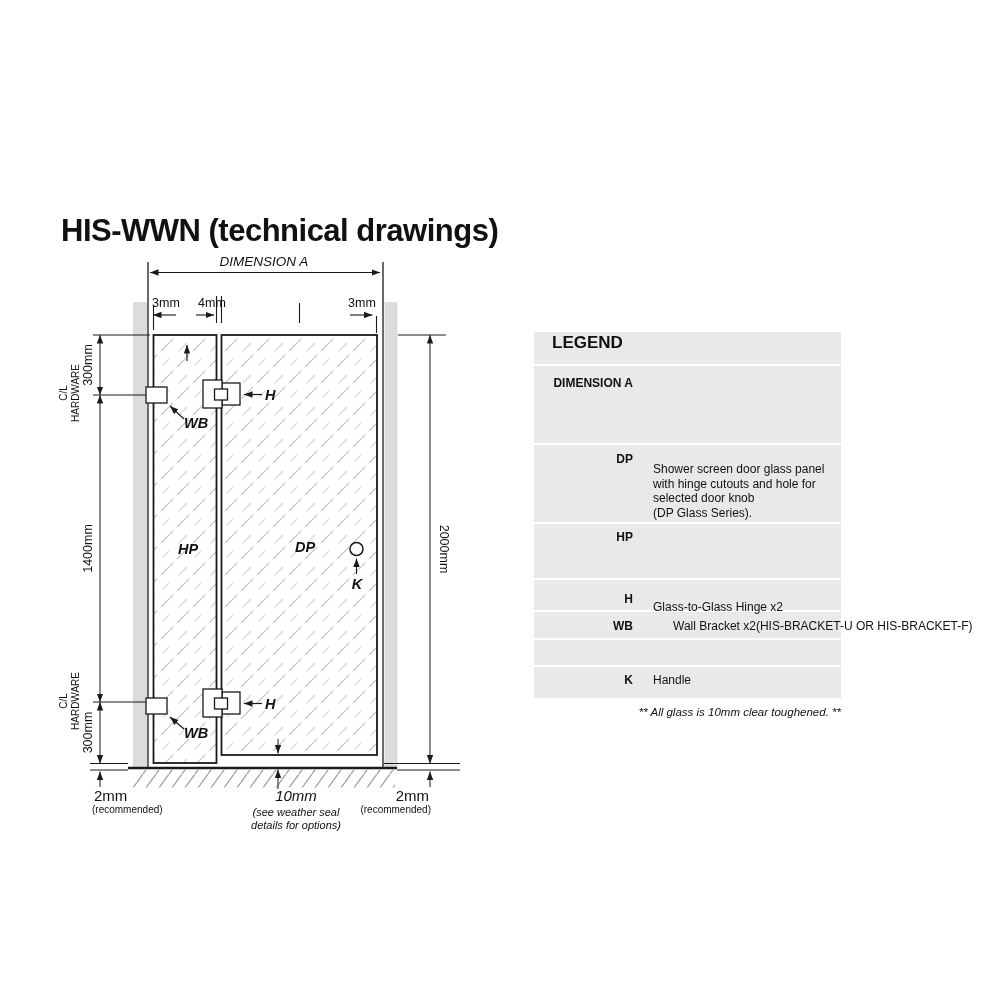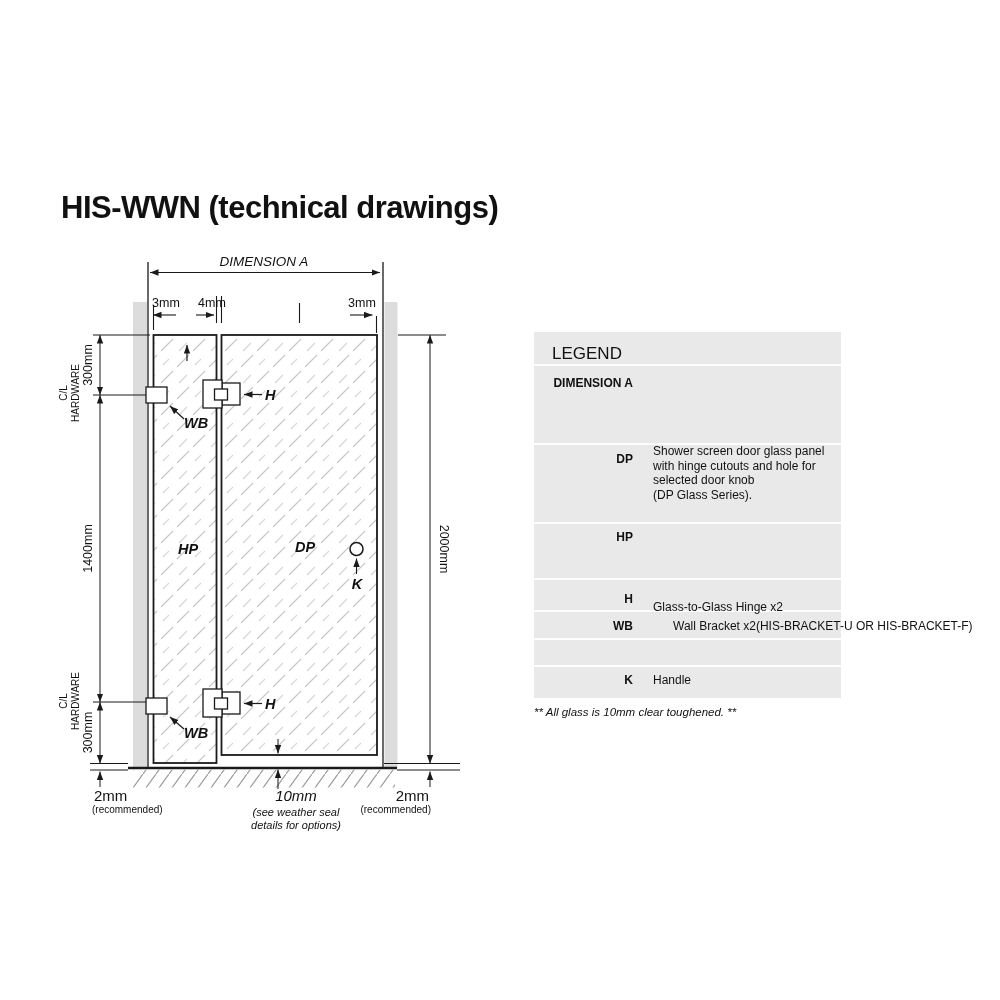--- a/index.html
+++ b/index.html
@@ -1,36 +1,36 @@
 <!DOCTYPE html>
 <html><head>
 <meta charset="utf-8">
 <style>
   html,body{margin:0;padding:0;background:#fff;width:1000px;height:1000px;overflow:hidden;
             font-family:"Liberation Sans", sans-serif;color:#111;}
   #stage{position:absolute;left:0;top:0;width:1000px;height:1000px;background:#fff;}
-  .page-title{position:absolute;left:61px;top:169px;font-size:31px;font-weight:bold;
+  .page-title{position:absolute;left:61px;top:192px;font-size:31px;font-weight:bold;
               letter-spacing:-0.5px;white-space:nowrap;}
   svg{position:absolute;left:0;top:0;}
   svg text{fill:#111;font-family:"Liberation Sans", sans-serif;}
   .dim-t{font-size:12.5px;}
   .dim-big{font-size:13.5px;font-style:italic;}
   .cl-t{font-size:10px;}
   .mm-t{font-size:15px;}
   .mm-note{font-size:10px;}
   .it{font-style:italic;}
   .hw{font-size:14.5px;font-weight:bold;font-style:italic;}
   
   .legend{position:absolute;left:534px;top:332px;width:307px;height:366px;background:#e9e9e9;}
-  .legend-title{position:absolute;left:18px;top:12px;font-size:17px;font-weight:normal;}
+  .legend-title{position:absolute;left:18px;top:1px;font-size:17px;font-weight:bold;}
   .sep{position:absolute;left:0;width:100%;height:2px;background:rgba(255,255,255,0.92);}
   .term{position:absolute;left:0;width:99px;text-align:right;font-weight:bold;font-size:12px;}
   .def{position:absolute;left:119px;width:192px;font-size:12px;line-height:14.5px;white-space:pre-line;}
   .def.nowrap{white-space:nowrap;width:auto;margin-left:20px;}
-  .footnote{position:absolute;left:534px;top:706px;width:307px;text-align:left;
+  .footnote{position:absolute;left:534px;top:706px;width:307px;text-align:right;
             font-size:11.5px;font-style:italic;white-space:nowrap;}
 </style>
 </head>
 <body>
 
 <div id="stage">
 
   <h1 class="page-title">HIS-WWN (technical drawings)</h1>
 
   <svg width="1000" height="1000" viewBox="0 0 1000 1000">
@@ -161,21 +161,21 @@
     <div class="sep" style="top:111px"></div>
     <div class="sep" style="top:190px"></div>
     <div class="sep" style="top:246px"></div>
     <div class="sep" style="top:278px"></div>
     <div class="sep" style="top:306px"></div>
     <div class="sep" style="top:333px"></div>
 
     <div class="term" style="top:44px">DIMENSION A</div>
 
     <div class="term" style="top:120px">DP</div>
-    <div class="def" style="top:112px">Shower screen door glass panel
+    <div class="def" style="top:130px">Shower screen door glass panel
 with hinge cutouts and hole for
 selected door knob
 (DP Glass Series).</div>
 
     <div class="term" style="top:198px">HP</div>
 
     <div class="term" style="top:260px">H</div>
     <div class="def" style="top:268px">Glass-to-Glass Hinge x2</div>
 
     <div class="term" style="top:287px">WB</div>

